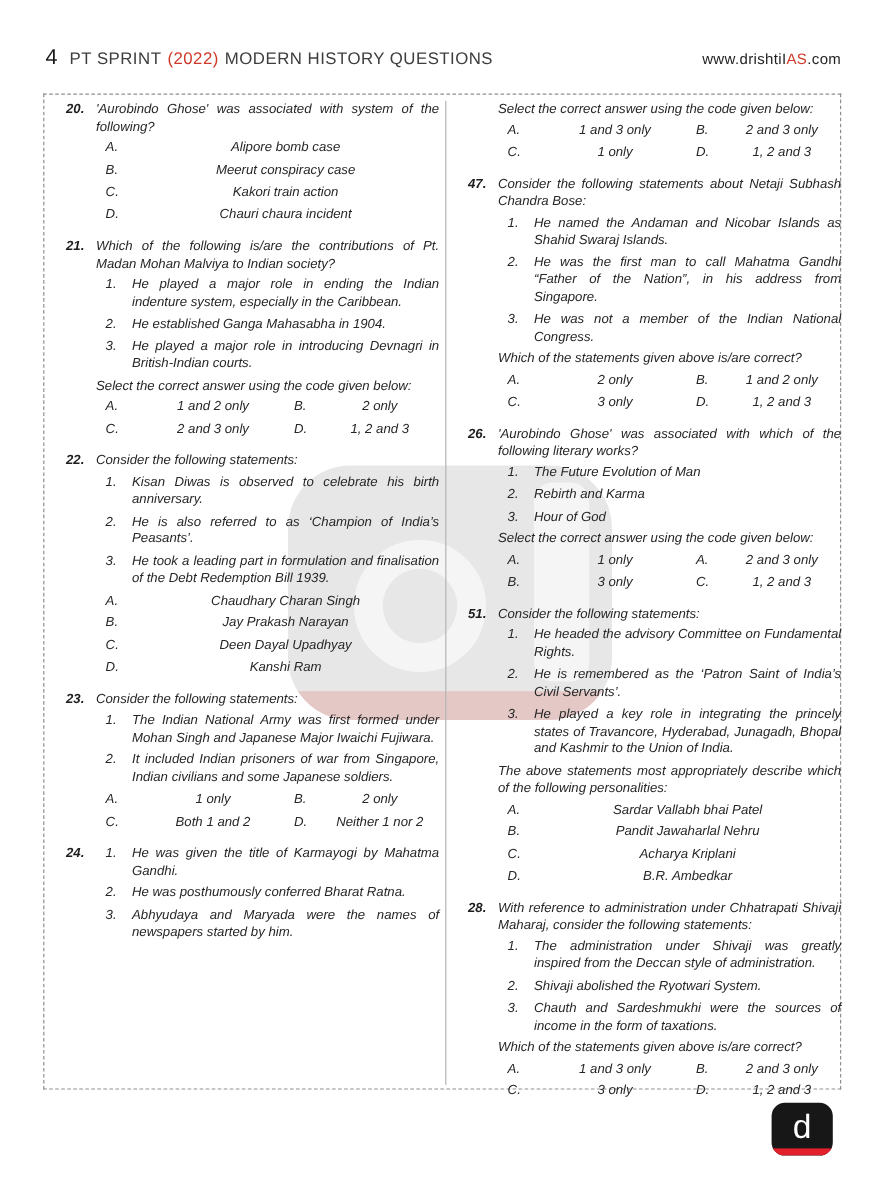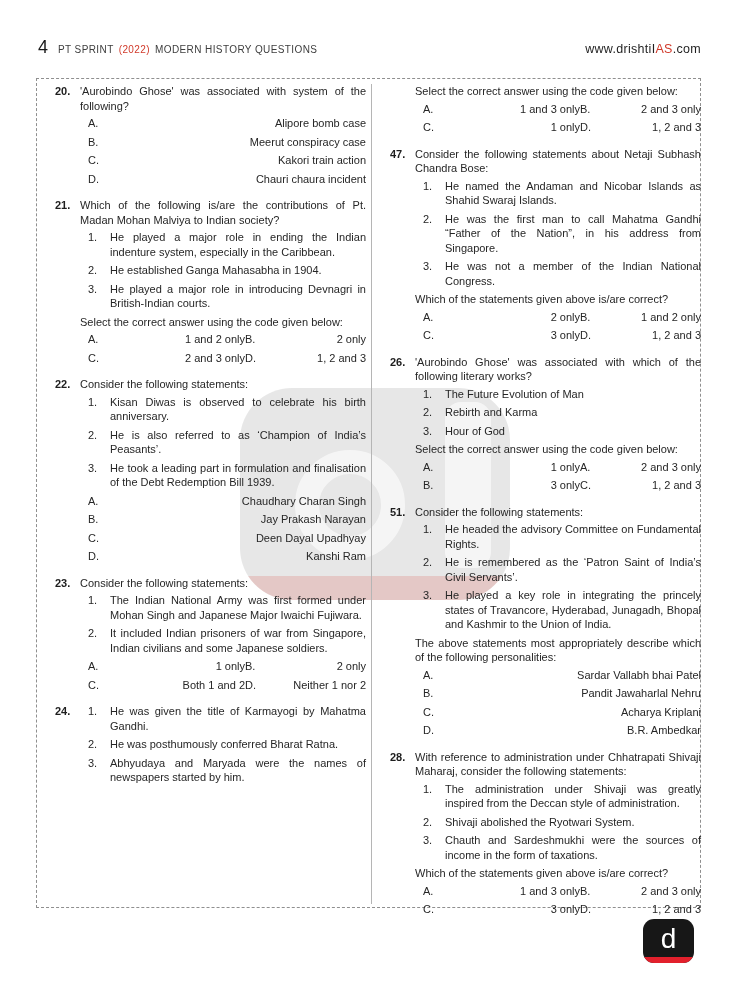--- a/index.html
+++ b/index.html
@@ -8,21 +8,21 @@
     font-family:"Liberation Sans",sans-serif;
     font-size:11px;line-height:14.5px;color:#262626;
     position:relative;overflow:hidden;
   }
   .page{position:absolute;inset:0;}
 
   
   .hdr{position:absolute;left:38px;right:36px;top:40px;height:22px;
        display:flex;align-items:baseline;}
   .pg{font-size:18px;color:#1a1a1a;margin-right:10px;}
-  .hdr-title{font-size:10px;letter-spacing:.4px;color:#3d3d3d;display:inline-flex;gap:5px;}
+  .hdr-title{font-size:14px;letter-spacing:.4px;color:#3d3d3d;display:inline-flex;gap:5px;}
   .site{margin-left:auto;font-size:12.5px;color:#1f1f1f;letter-spacing:.3px;}
   .red{color:#d13a2b;}
 
   
   .box{position:absolute;left:36px;top:78px;width:665px;height:830px;
        border:1px dashed #8f8f8f;box-sizing:border-box;}
 
   
   .divider{position:absolute;left:371px;top:84px;width:1px;height:820px;background:#b5b5b5;}
 
@@ -33,28 +33,28 @@
            border:24px solid rgba(255,255,255,.6);border-radius:50%;}
   .wm-stem{position:absolute;left:205px;top:14px;width:46px;height:166px;
            background:rgba(255,255,255,.6);border-radius:16px;}
   .wm-strip{position:absolute;left:0;bottom:0;width:100%;height:24px;background:rgba(215,60,50,.18);}
 
   
   .col{position:absolute;top:84px;z-index:1;}
   .col-left{left:55px;width:311px;}
   .col-right{left:390px;width:311px;}
 
-  .q{display:flex;margin-bottom:8px;}
+  .q{display:flex;margin-bottom:8px;font-style:italic;}
   .q-num{width:25px;flex:none;font-weight:700;color:#1e1e1e;}
   .q-body{flex:1;min-width:0;}
   .stem,.lead{text-align:justify;margin-bottom:3px;}
   .st{display:flex;margin:0 0 4px 8px;}
   .st-n{width:22px;flex:none;}
   .st-t{flex:1;text-align:justify;}
-  .opt-t{text-align:right;}
+  .opt-t{text-align:center;}
   .opt2{display:flex;margin:0 0 4px 8px;}
   .half1{width:157px;flex:none;display:flex;}
   .half2{flex:1;display:flex;}
 
   
   .logo{position:absolute;left:643px;top:919px;width:51px;height:44px;
         background:#171717;border-radius:11px;overflow:hidden;z-index:1;}
   .logo-d{position:absolute;left:0;right:0;top:2px;text-align:center;
           color:#ffffff;font-size:28px;line-height:36px;font-family:"Liberation Sans",sans-serif;}
   .logo-strip{position:absolute;left:0;bottom:0;width:100%;height:6px;background:#e2202c;}

